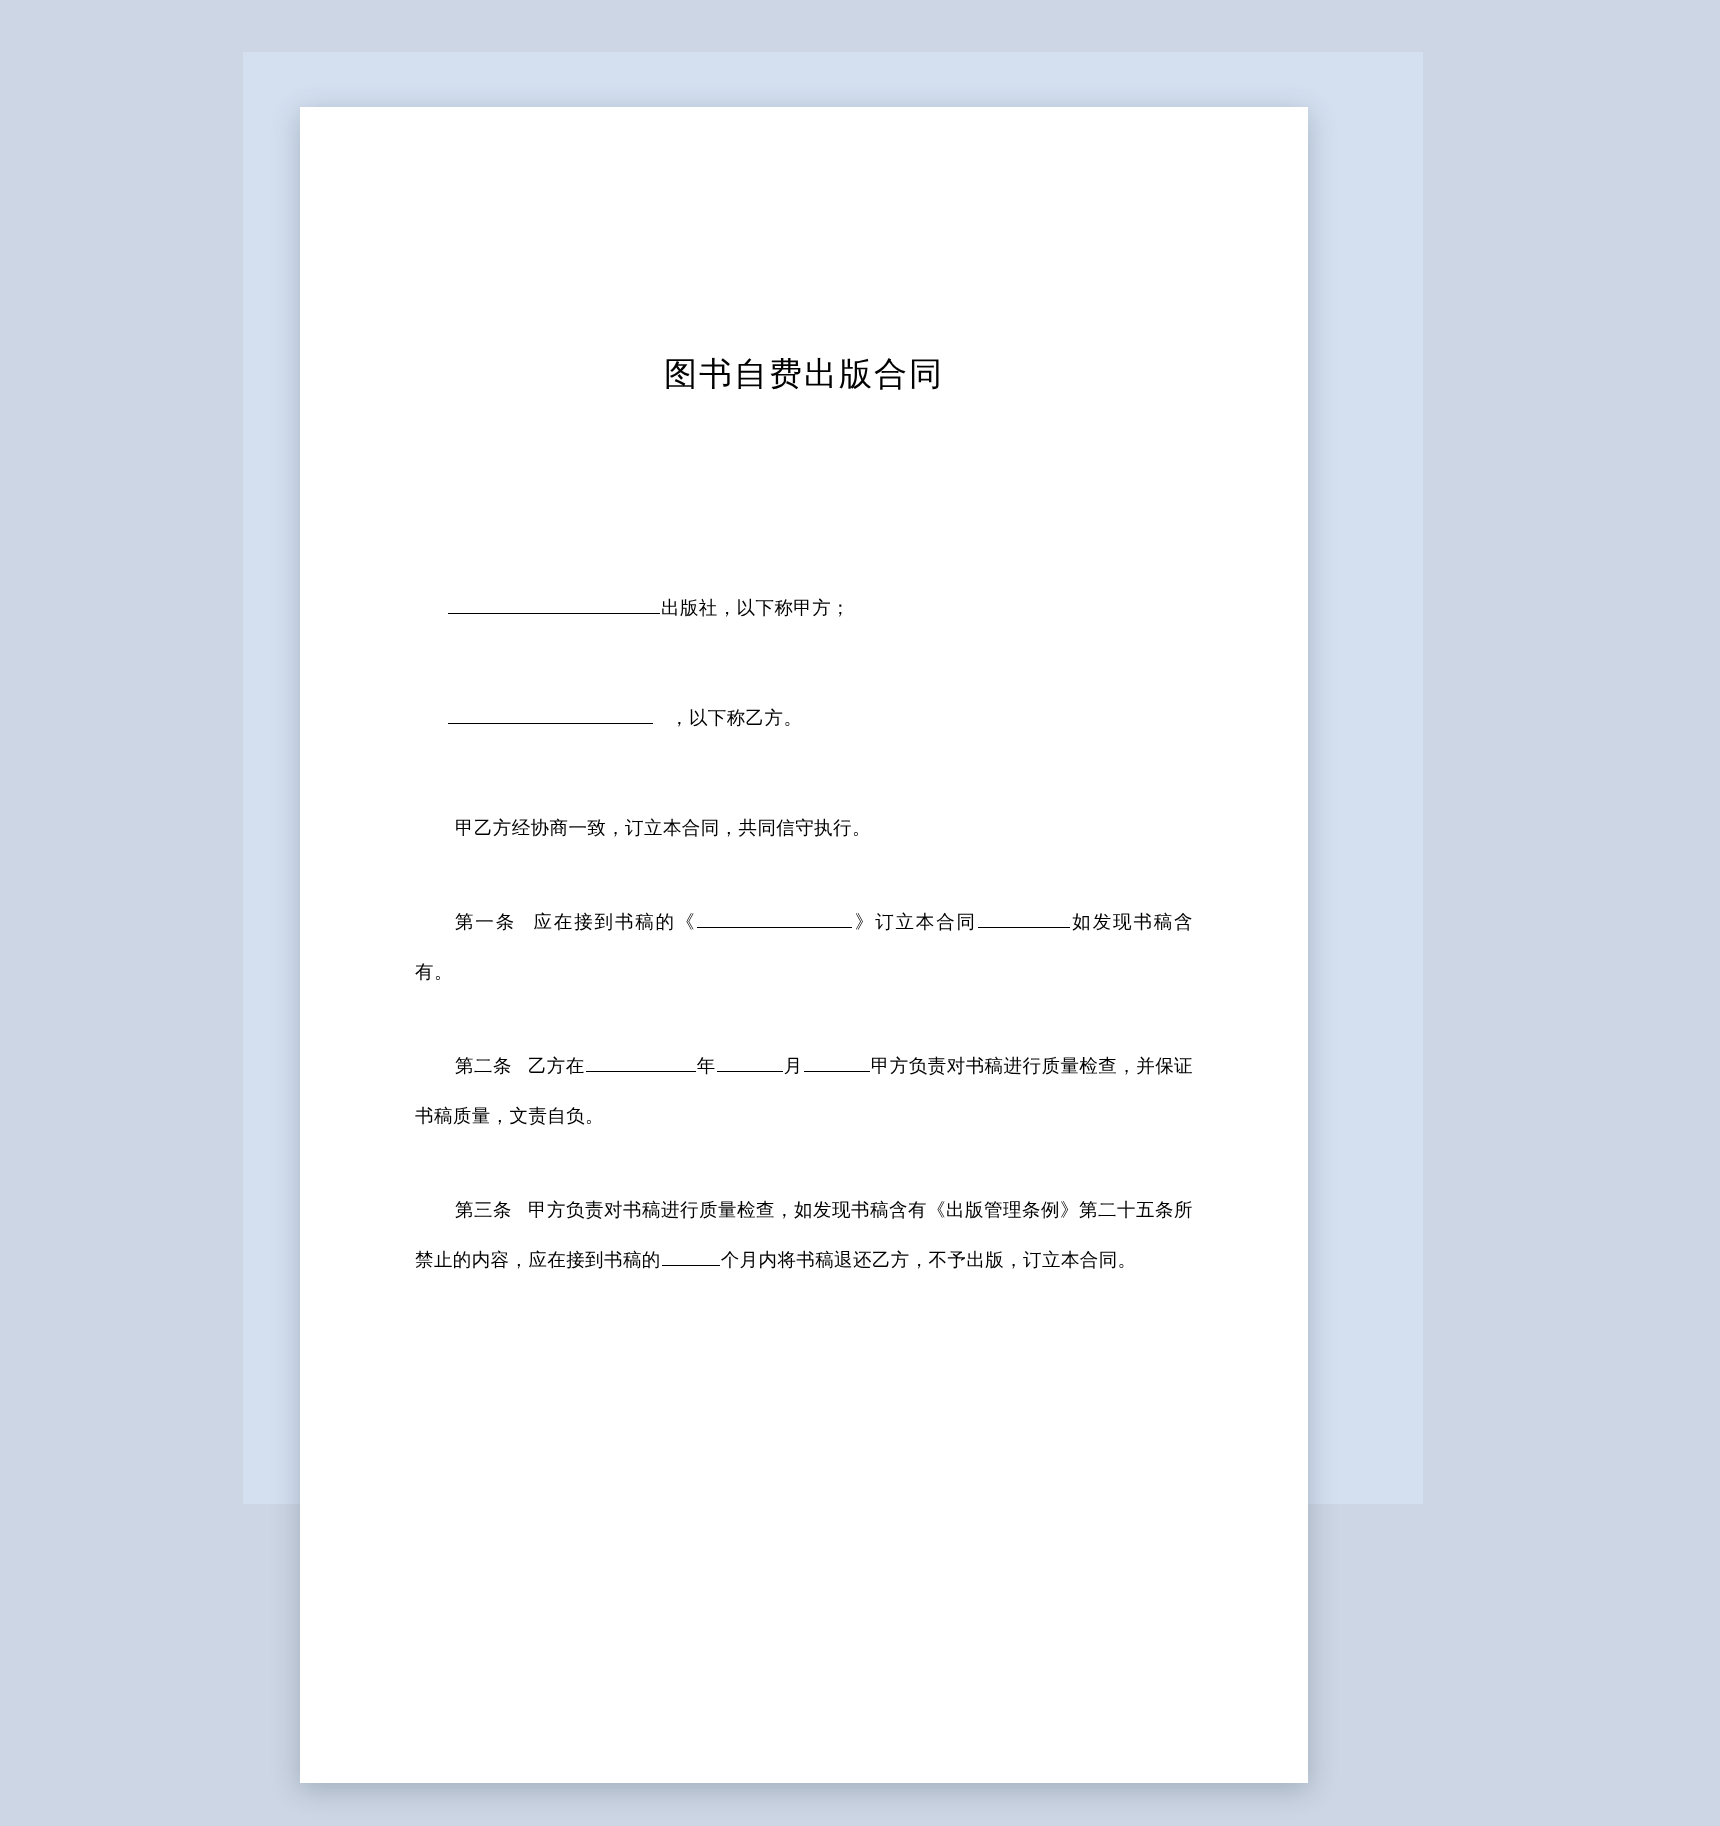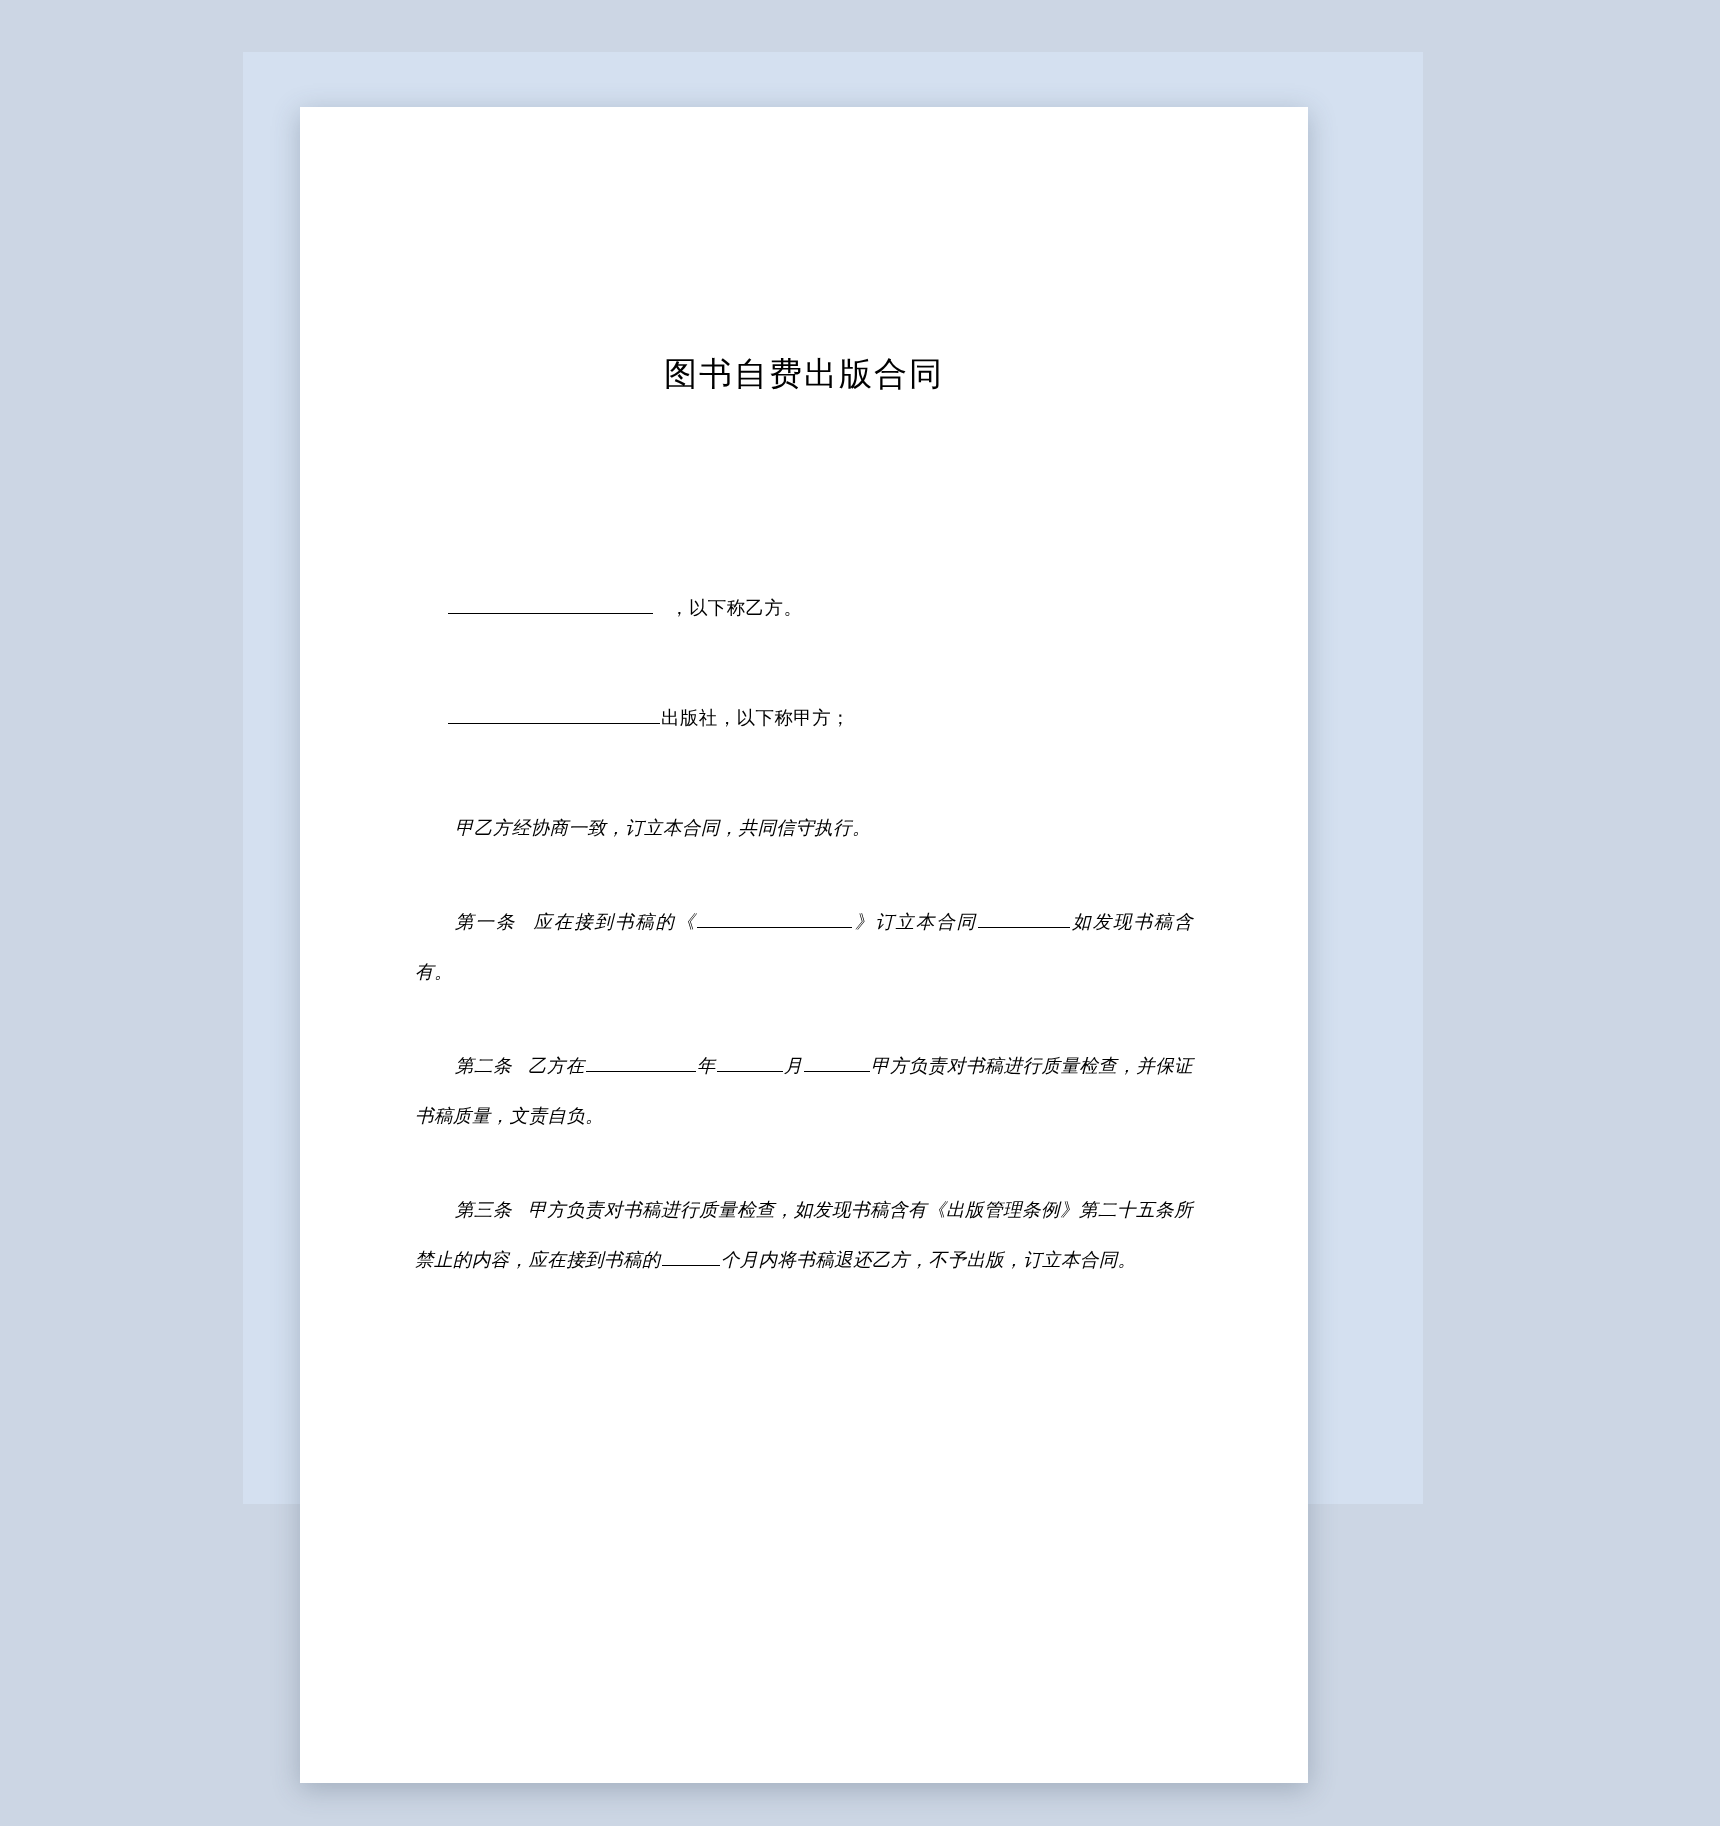--- a/index.html
+++ b/index.html
@@ -64,21 +64,20 @@
     line-height: 50px;
     color: #000;
     margin: 0 0 44px 0;
     text-align: justify;
     letter-spacing: 0.4px;
     font-family: "DejaVu Serif", "Liberation Serif", serif;
   }
 
   p.indent {
     text-indent: 40px;
-    font-style: italic;
   }
 
   p.party {
     margin-bottom: 60px;
     padding-left: 32px;
   }
 
   .fill {
     display: inline-block;
     border-bottom: 1px solid #000;
@@ -102,25 +101,25 @@
 <div class="back-page"></div>
 
 <div class="document-sheet">
   <div class="doc-inner">
 
     <h1 class="doc-title">图书自费出版合同</h1>
 
     <div class="body-block">
 
       <p class="para party">
-        <span class="fill fill-lg"></span><span class="gap-space"></span><span>，以下称乙方。</span>
+        <span class="fill fill-xl"></span><span>出版社，以下称甲方；</span>
       </p>
 
       <p class="para party">
-        <span class="fill fill-xl"></span><span>出版社，以下称甲方；</span>
+        <span class="fill fill-lg"></span><span class="gap-space"></span><span>，以下称乙方。</span>
       </p>
 
       <p class="para indent">甲乙方经协商一致，订立本合同，共同信守执行。</p>
 
       <p class="para indent">
         <span>第一条</span><span class="gap-space"></span><span>应在接到书稿的《</span><span class="fill fill-md"></span><span>》订立本合同</span><span class="fill fill-xs"></span><span>如发现书稿含有。</span>
       </p>
 
       <p class="para indent">
         <span>第二条</span><span class="gap-space"></span><span>乙方在</span><span class="fill fill-sm"></span><span>年</span><span class="fill fill-tiny"></span><span>月</span><span class="fill fill-tiny"></span><span>甲方负责对书稿进行质量检查，并保证书稿质量，文责自负。</span>

